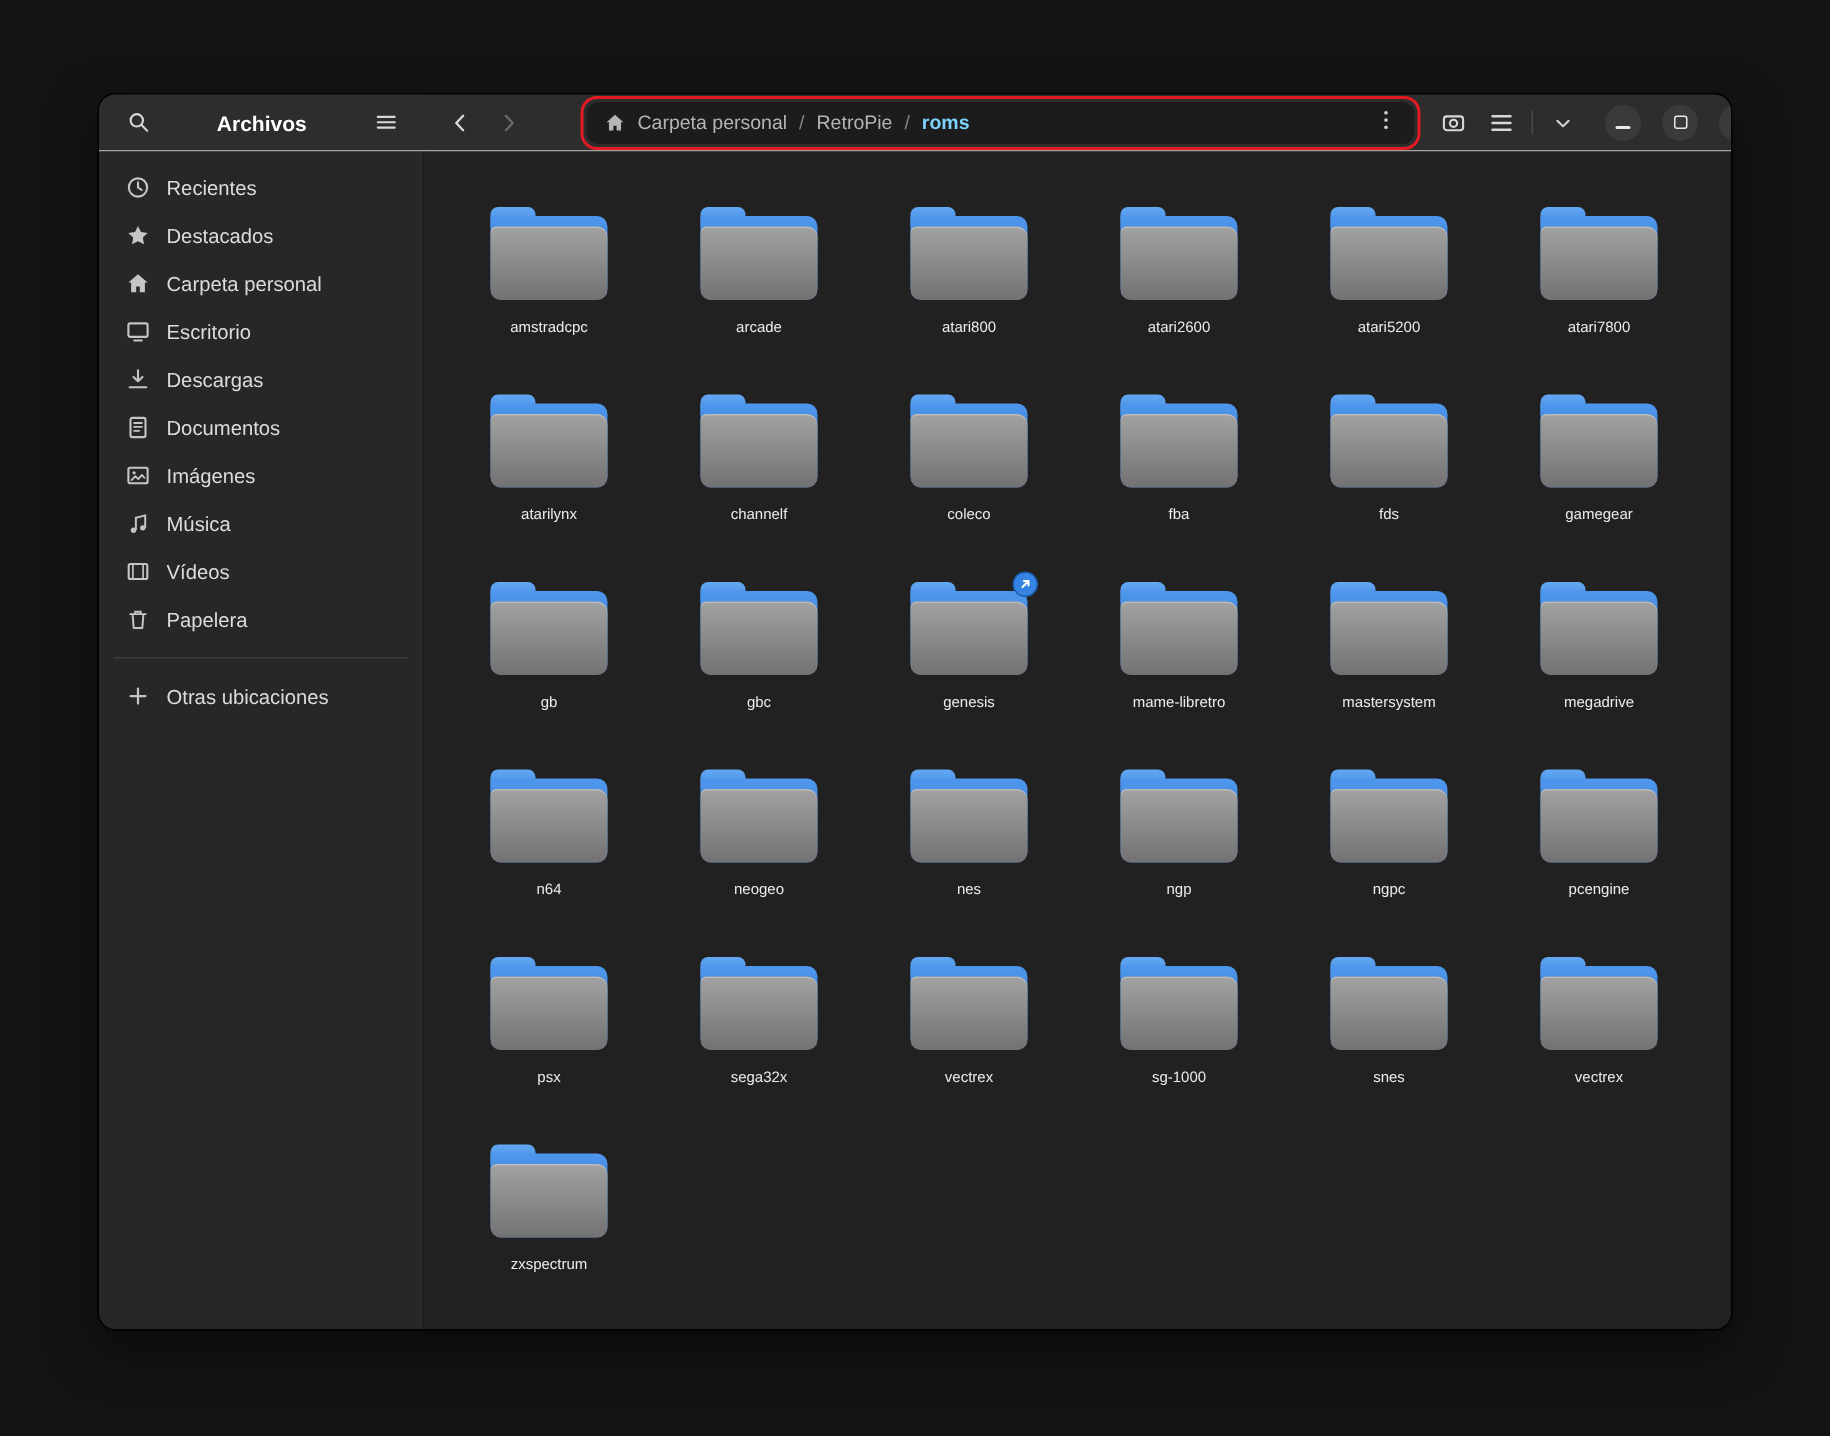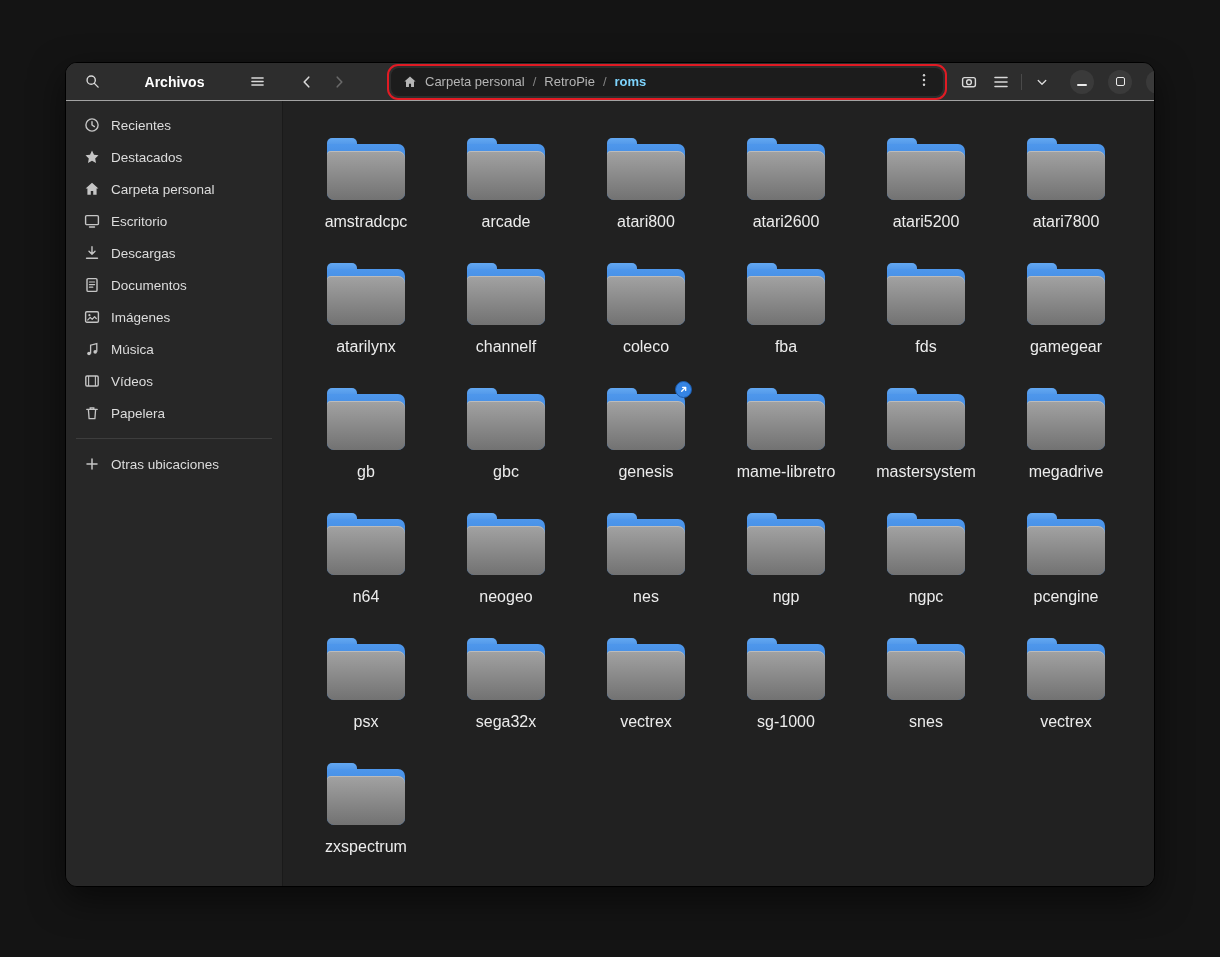--- a/index.html
+++ b/index.html
@@ -48,21 +48,21 @@
   .grid{ padding:35px 0 0 13px; display:grid; grid-template-columns:repeat(6,140px); grid-auto-rows:125px; }
   .cell{ display:flex; flex-direction:column; align-items:center; cursor:pointer; }
   .folder{ position:relative; width:78px; height:62px; margin-top:2px; }
   .f-tab{ position:absolute; left:0; top:0; width:30px; height:14px; border-radius:5px 5px 0 0; background:linear-gradient(180deg,#63a8f2,#3f87e0); }
   .f-back{ position:absolute; left:0; right:0; top:6px; bottom:0; border-radius:0 7px 7px 7px; background:linear-gradient(180deg,#4e97ec,#2c70c4); }
   .f-front{ position:absolute; left:0; right:0; top:13px; bottom:0; border-radius:4px 7px 7px 7px;
             background:linear-gradient(180deg,#a2a2a2,#727272); box-shadow:inset 0 1px rgba(255,255,255,.28); }
   .emblem{ position:absolute; right:-7px; top:-7px; width:17px; height:17px; border-radius:50%;
            background:#3584e4; border:1px solid #1c5aa8; display:none; align-items:center; justify-content:center; }
   .emblem.show{ display:flex; }
-  .folder-name{ margin-top:13px; font-size:16px; color:#ececec; text-align:center; max-width:136px; }
+  .folder-name{ margin-top:13px; font-size:10px; color:#ececec; text-align:center; max-width:136px; }
 </style>
 </head>
 <body>
 
 <div class="window">
 
   <div class="headerbar">
 
     <div class="sidebar-header">
       <span class="icon-btn">

